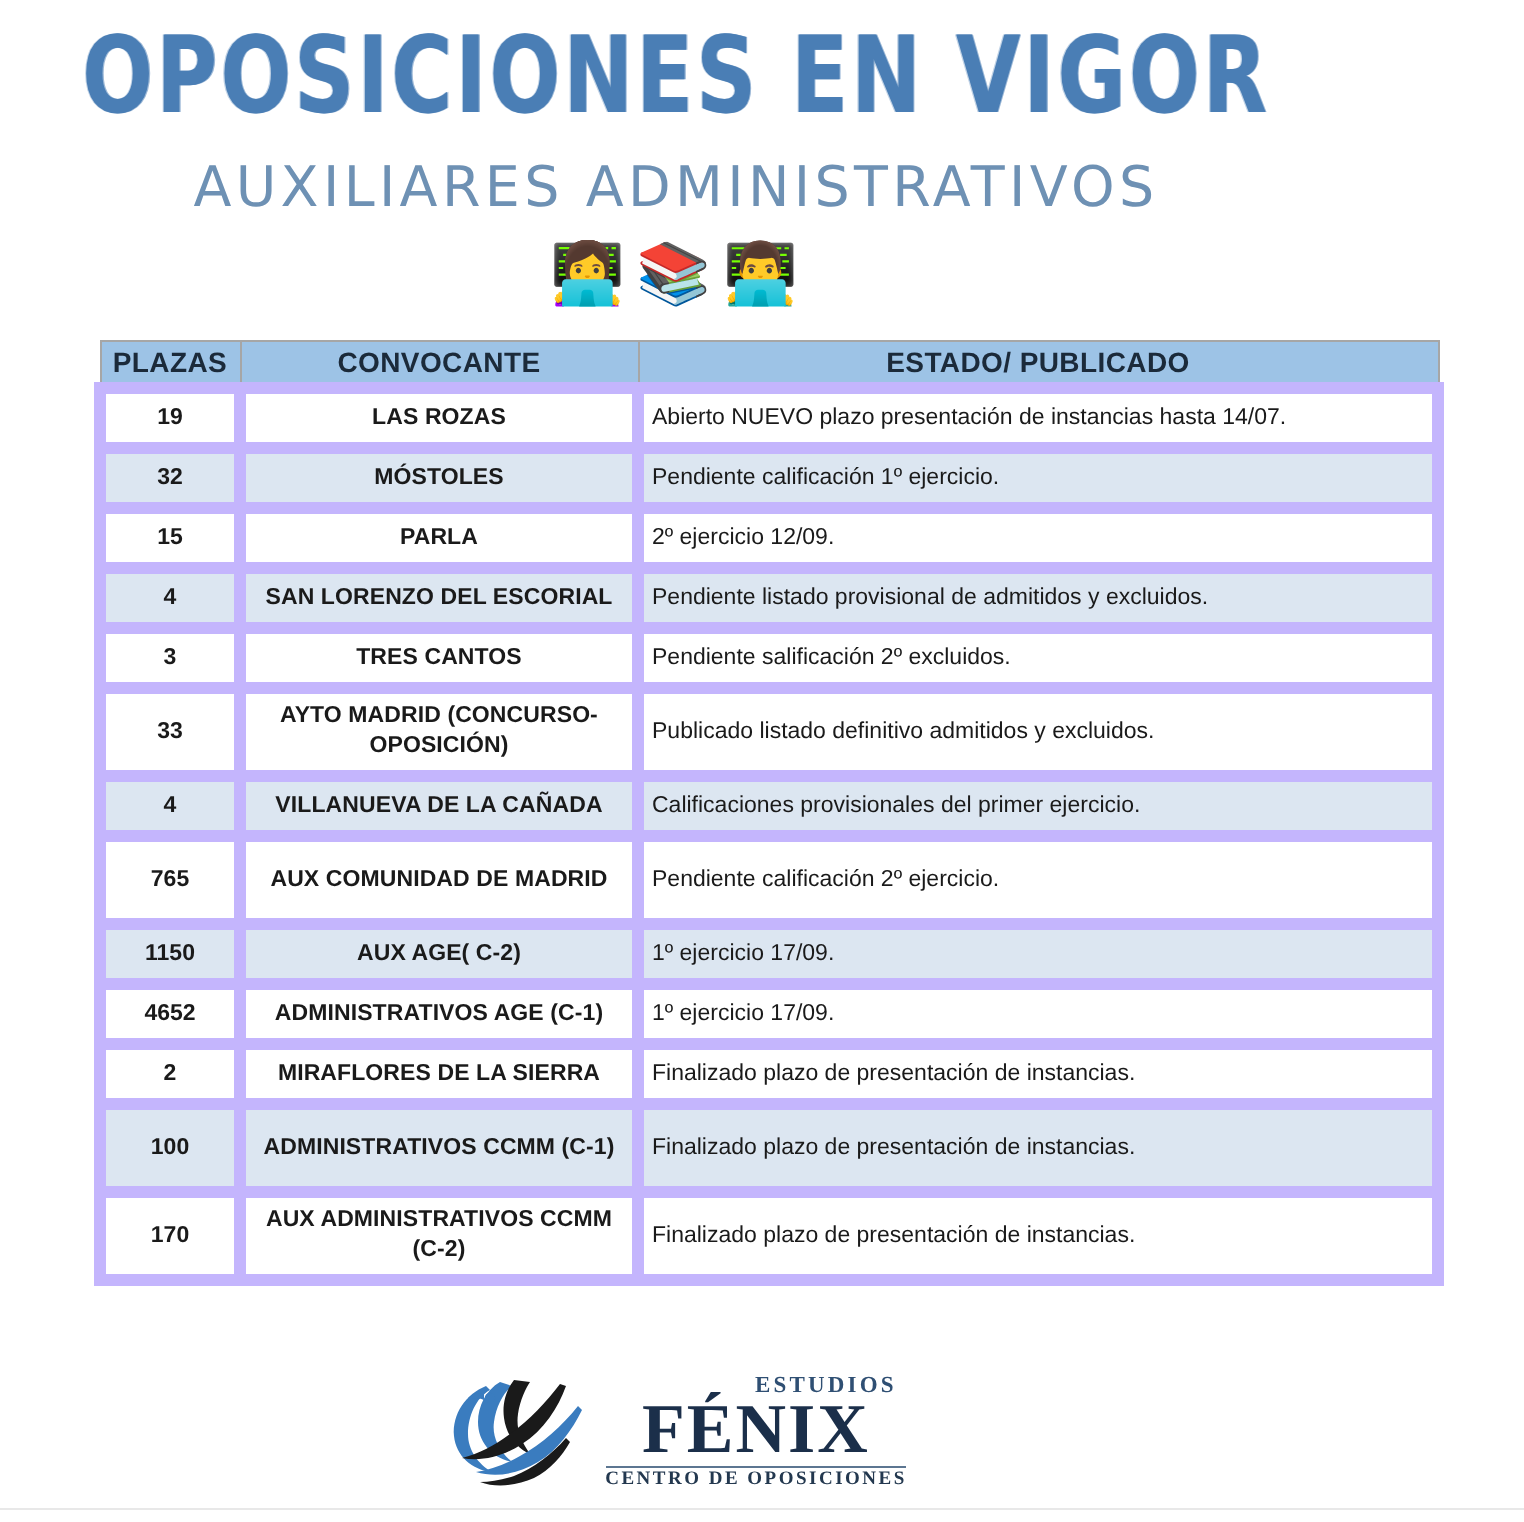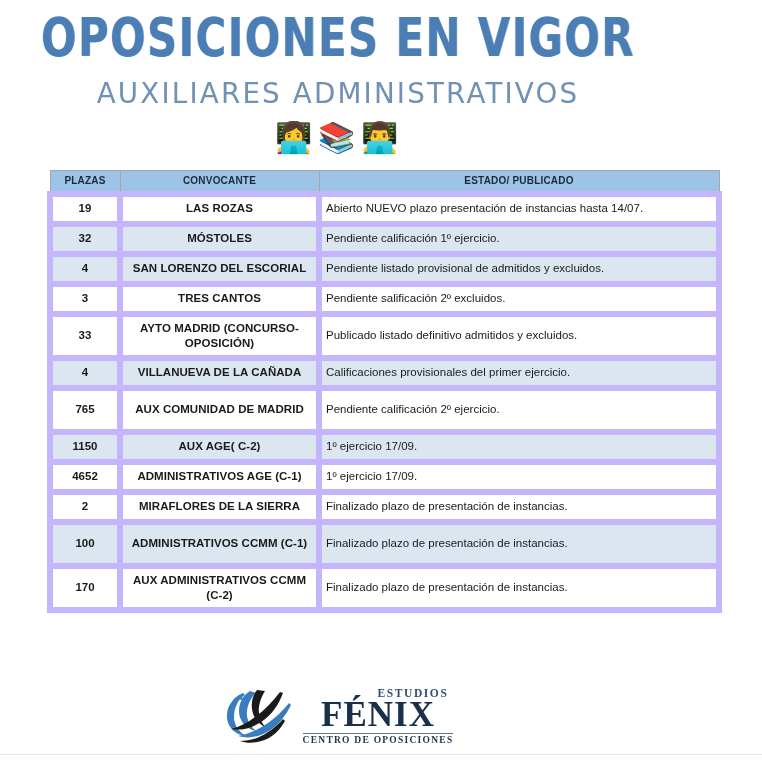--- a/index.html
+++ b/index.html
@@ -79,21 +79,21 @@
     table-layout: fixed;
     border: 1px solid #a6a6a6;
   }
   table.opos col.c-plazas { width: 70px; }
   table.opos col.c-conv   { width: 199px; }
   table.opos col.c-estado { width: 400px; }
 
   table.opos th {
     background: #9dc3e6;
     color: #1b2a3a;
-    font-size: 10px;
+    font-size: 14px;
     font-weight: 700;
     letter-spacing: 0.2px;
     text-align: center;
     height: 23px;
     padding: 2px 3px;
     border: 1px solid #a6a6a6;
     box-sizing: border-box;
   }
   table.opos td {
     border: 6px solid #c4b5fd;
@@ -222,20 +222,25 @@
       <tbody id="table-body">
           <tr class="plain one-line">
             <td class="plazas">19</td>
             <td class="conv">LAS ROZAS</td>
             <td class="estado">Abierto NUEVO plazo presentación de instancias hasta 14/07.</td>
           </tr>
           <tr class="alt one-line">
             <td class="plazas">32</td>
             <td class="conv">MÓSTOLES</td>
             <td class="estado">Pendiente calificación 1º ejercicio.</td>
+          </tr>
+          <tr class="plain one-line">
+            <td class="plazas">15</td>
+            <td class="conv">PARLA</td>
+            <td class="estado">2º ejercicio 12/09.</td>
           </tr>
           <tr class="alt one-line">
             <td class="plazas">4</td>
             <td class="conv">SAN LORENZO DEL ESCORIAL</td>
             <td class="estado">Pendiente listado provisional de admitidos y excluidos.</td>
           </tr>
           <tr class="plain one-line">
             <td class="plazas">3</td>
             <td class="conv">TRES CANTOS</td>
             <td class="estado">Pendiente salificación 2º excluidos.</td>

